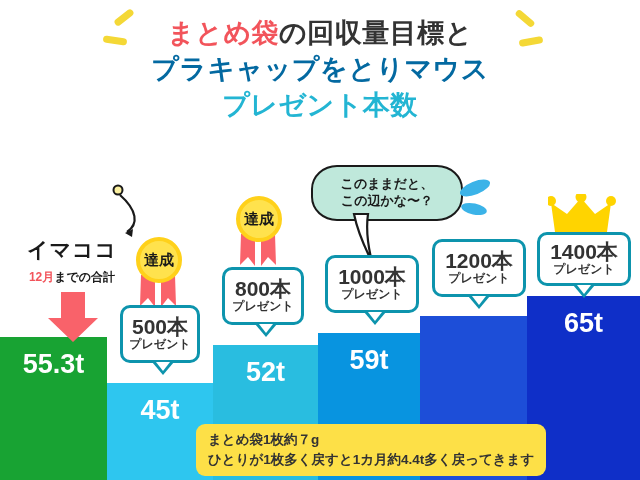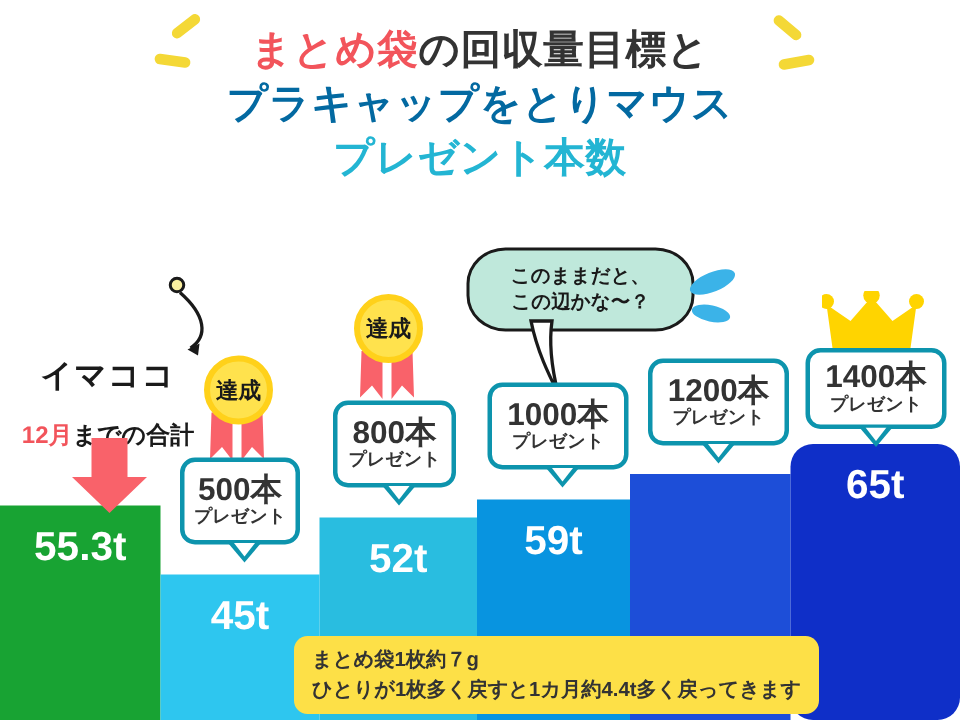--- a/index.html
+++ b/index.html
@@ -33,21 +33,21 @@
     display: flex; justify-content: center;
   }
   .bar-value {
     color: #ffffff; font-weight: 700; font-size: 27px;
     margin-top: 12px; text-align: center; white-space: nowrap;
   }
 
   
   .imakoko { position: absolute; left: 8px; top: 236px; width: 128px; text-align: center; }
   .imakoko-main { font-size: 21px; font-weight: 700; color: #1a1a1a; letter-spacing: 1px; }
-  .imakoko-sub { font-size: 16px; font-weight: 700; color: #1a1a1a; margin-top: 16px; white-space: nowrap; }
+  .imakoko-sub { font-size: 12px; font-weight: 700; color: #1a1a1a; margin-top: 5px; white-space: nowrap; }
   .imakoko-sub .red { color: #f2545b; }
   .down-arrow { position: absolute; left: 42px; top: 292px; }
 
   
   .bubble-yellow {
     position: absolute; left: 60px; top: 132px;
     width: 118px; height: 58px;
     background: #fbf0a0; border: 2.2px solid #1a1a1a; border-radius: 50%;
     display: flex; flex-direction: column; align-items: center; justify-content: center;
   }
@@ -116,21 +116,21 @@
   </div>
   <div class="bar" style="left:213px;width:105px;height:135px;background:#29bde0;">
     <div class="bar-value">52t</div>
   </div>
   <div class="bar" style="left:318px;width:102px;height:147px;background:#0894e0;">
     <div class="bar-value">59t</div>
   </div>
   <div class="bar" style="left:420px;width:107px;height:164px;background:#1d4ed8;align-items:flex-end;">
     <div class="bar-value">62t</div>
   </div>
-  <div class="bar" style="left:527px;width:113px;height:184px;background:#0f2fc8;border-radius:15px;">
+  <div class="bar" style="left:527px;width:113px;height:184px;background:#0f2fc8;">
     <div class="bar-value">65t</div>
   </div>
 
 
   <svg width="70" height="70" style="position:absolute;left:105px;top:184px;">
     <circle cx="13" cy="6" r="4.5" fill="#fbf0a0" stroke="#1a1a1a" stroke-width="2"></circle>
     <path d="M15,11 C32,26 34,40 22,48" fill="none" stroke="#1a1a1a" stroke-width="2.2"></path>
     <path d="M28,45 L20,49 L27,53 Z" fill="#1a1a1a"></path>
   </svg>
 

